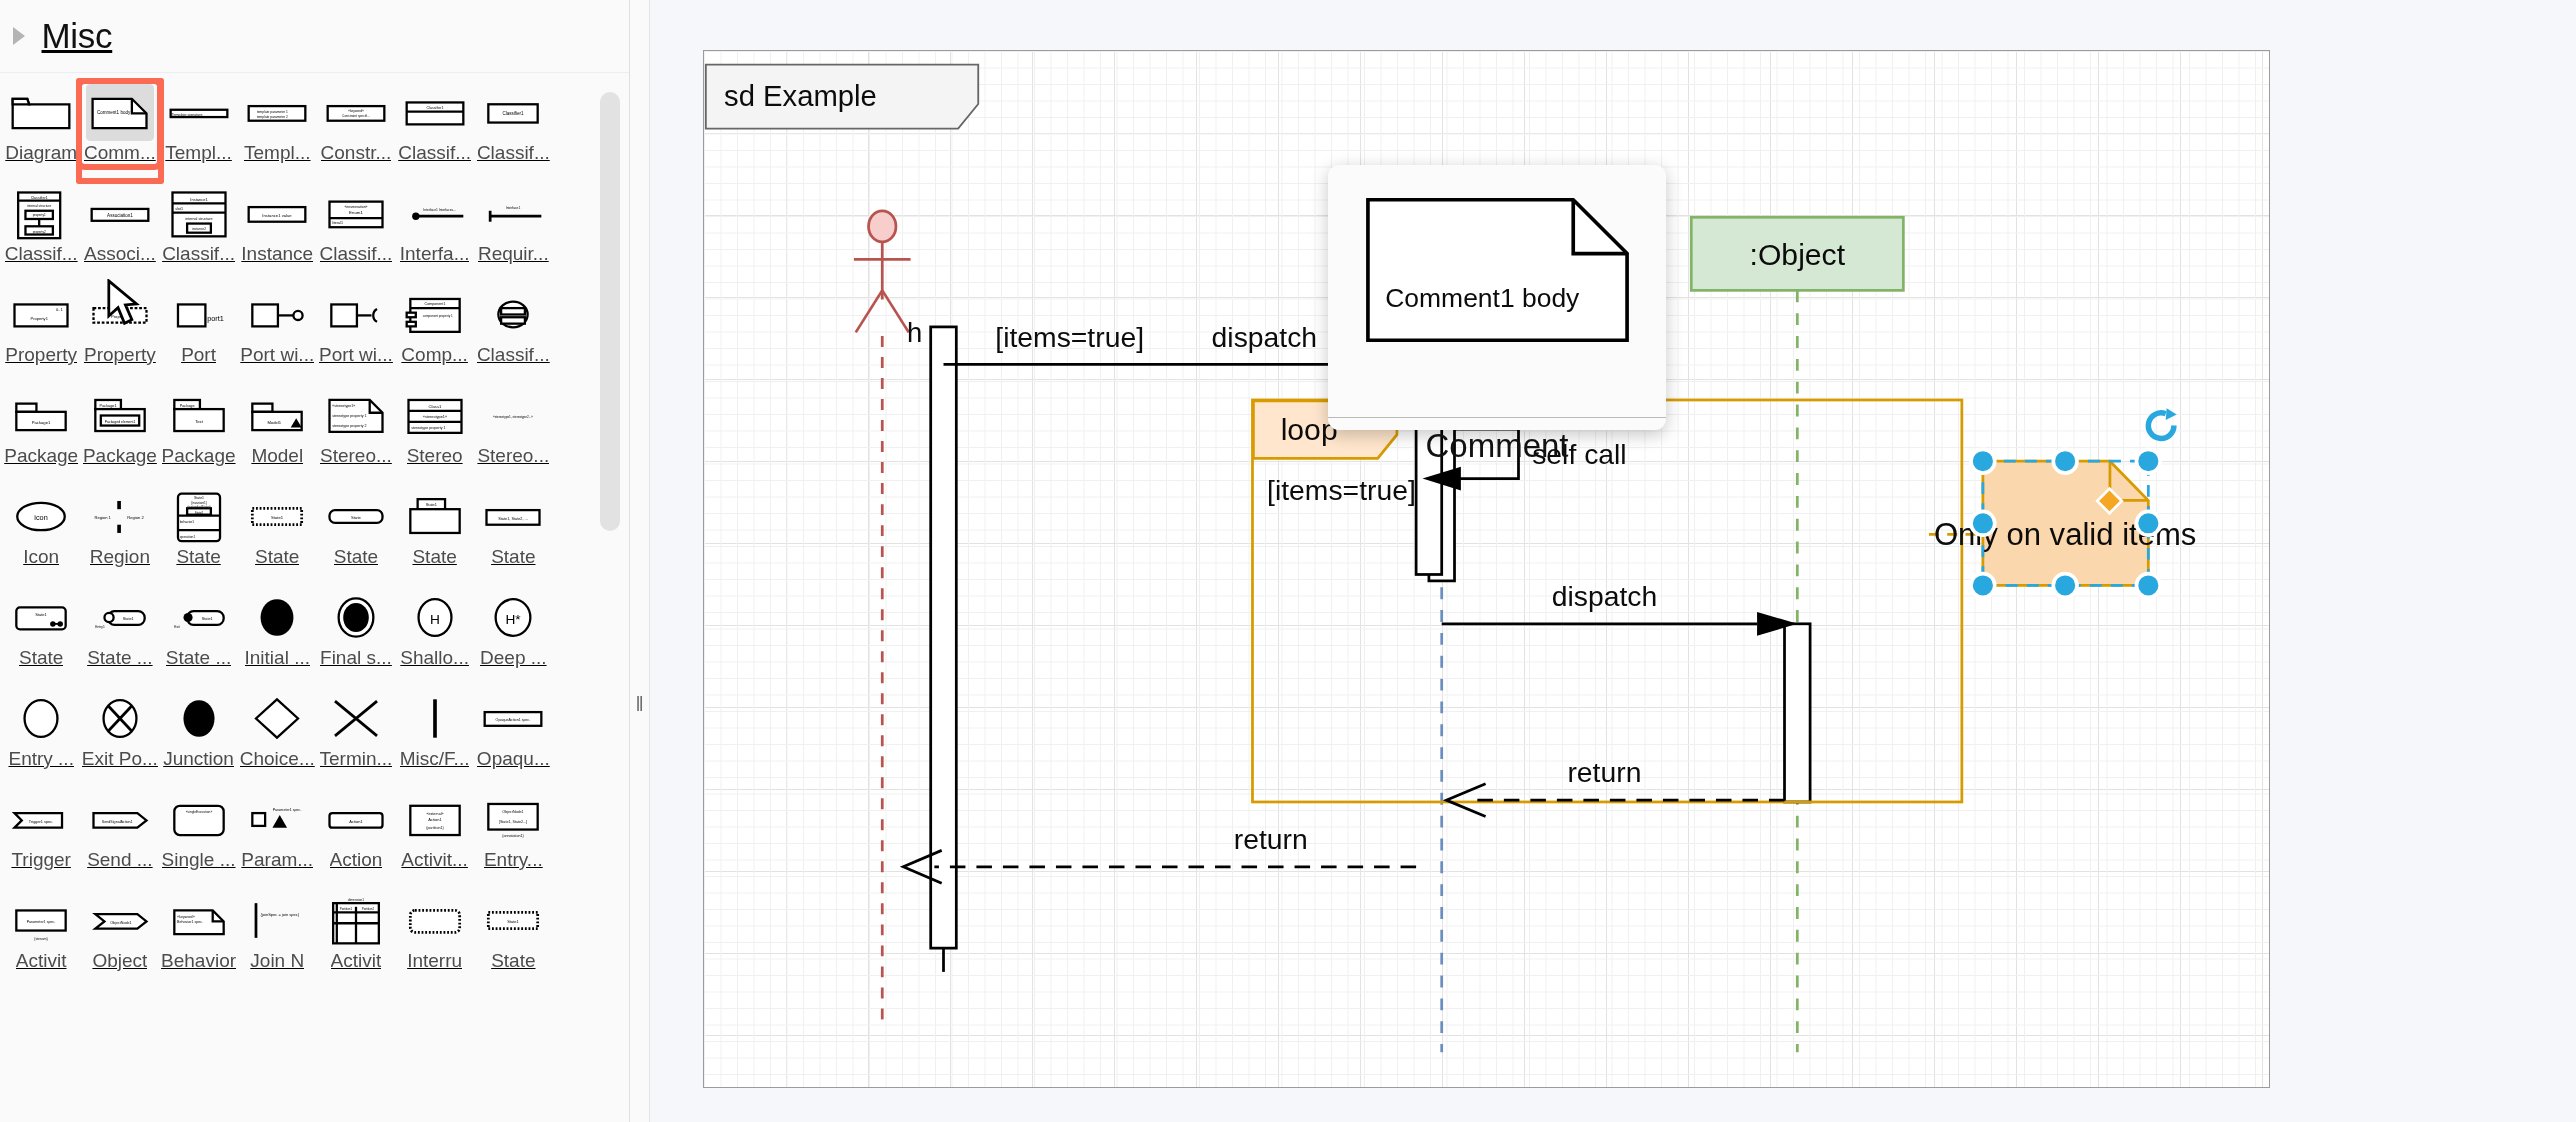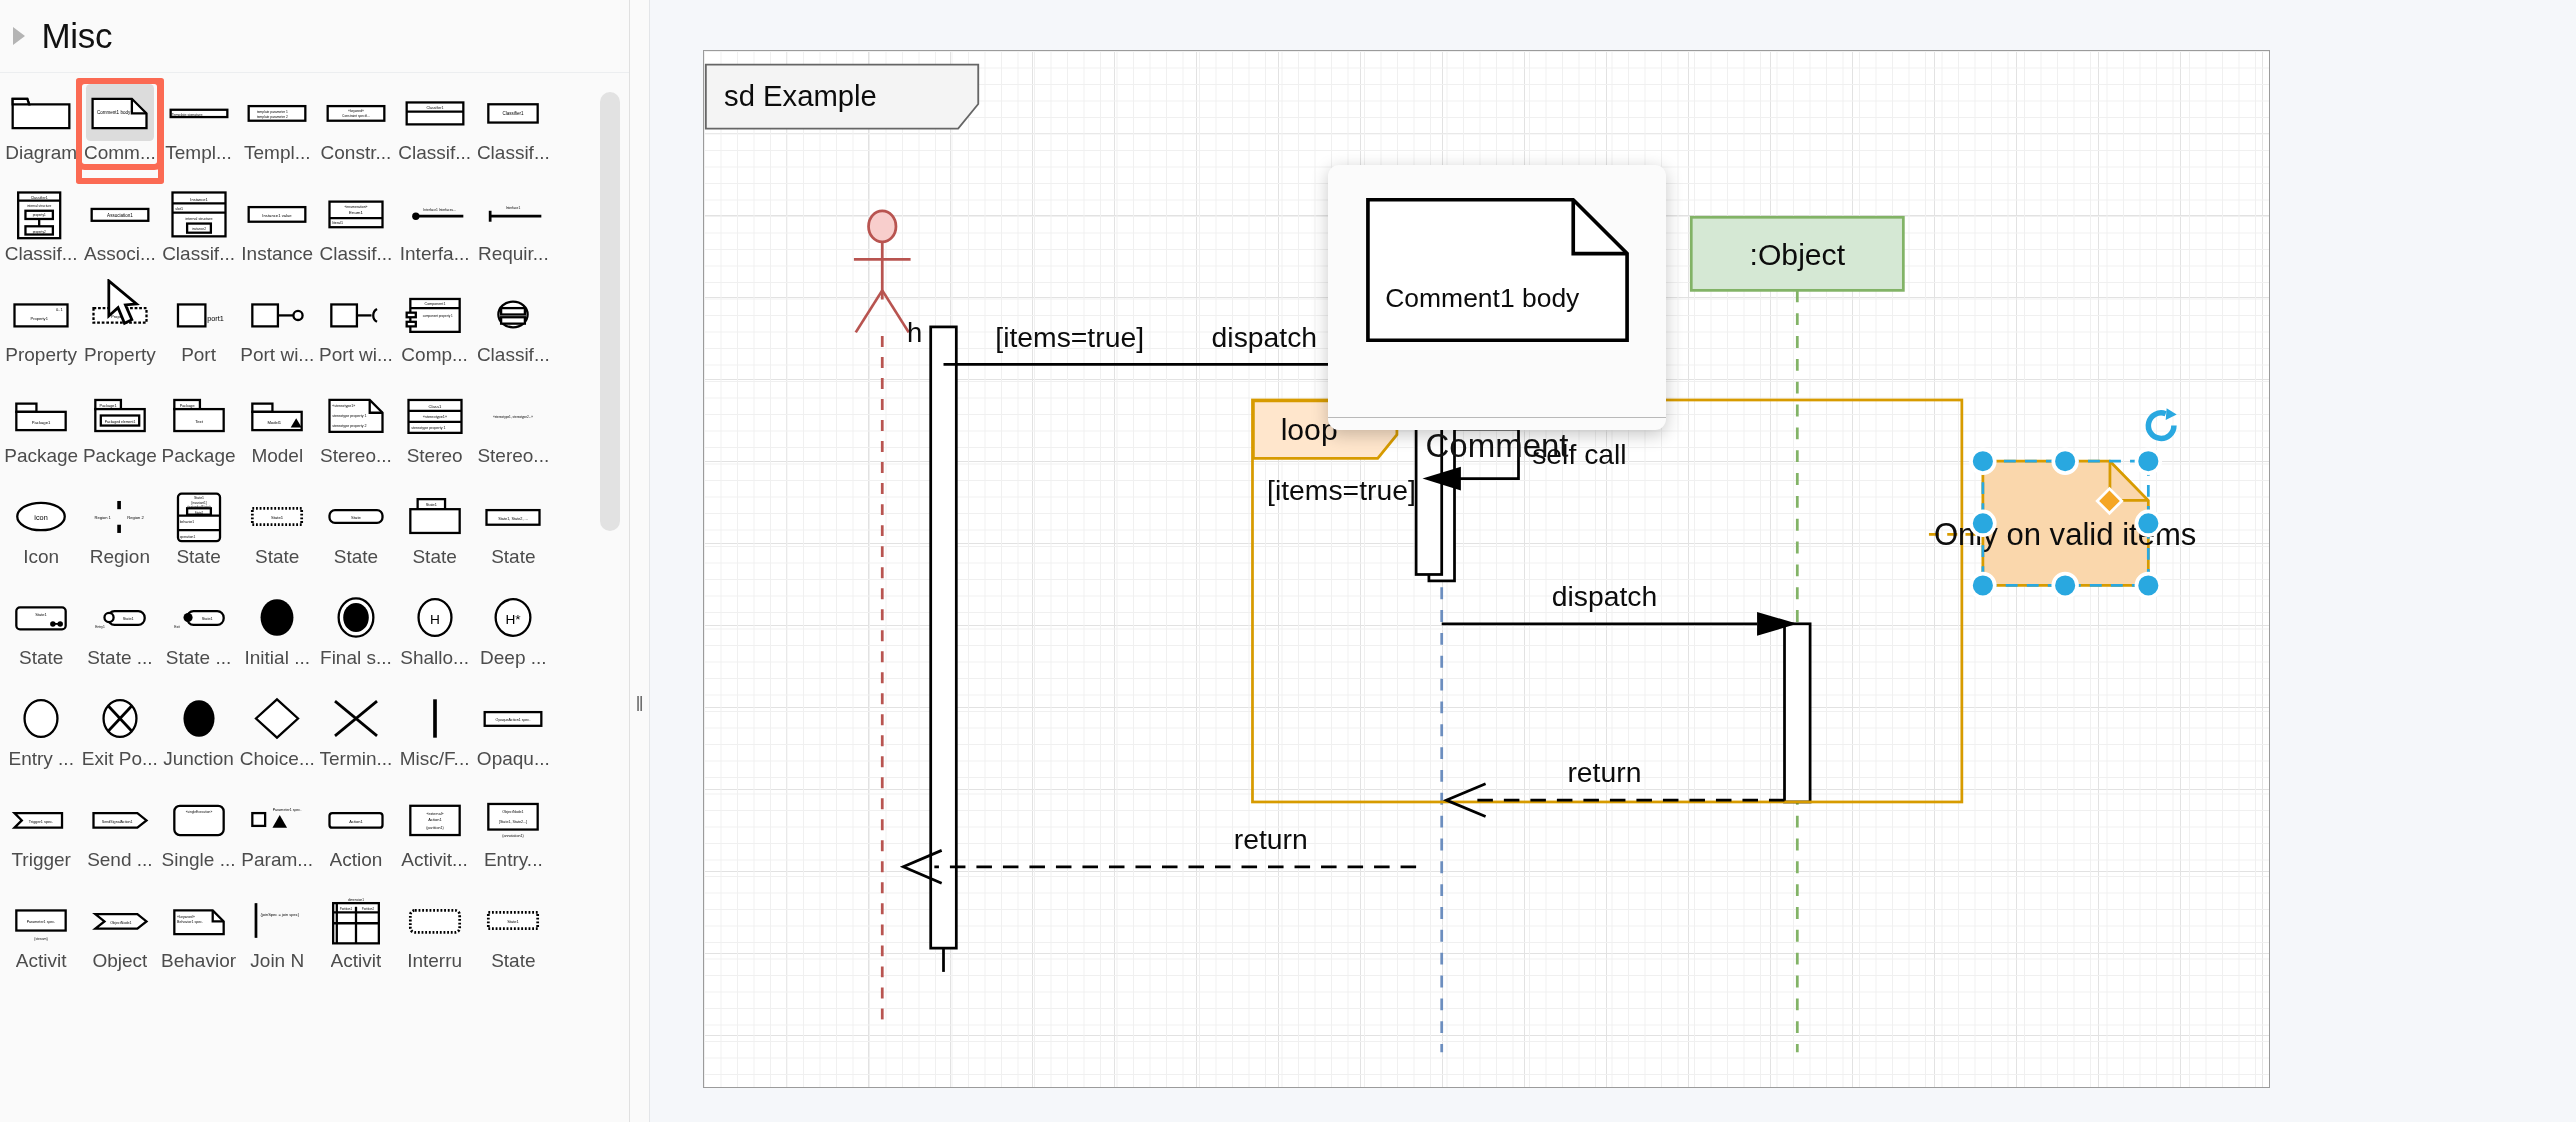--- a/index.html
+++ b/index.html
@@ -13,20 +13,21 @@
   #app { position: relative; width: 2576px; height: 1122px; display: flex; }
 
   
   #palette {
     position: relative;
     width: 630px; height: 1122px;
     background: #fafafa;
     border-right: 0.9px solid #e0e0e0;
     overflow: hidden;
     flex: 0 0 630px;
+    text-decoration: underline;
   }
   .section-head {
     position: relative;
     height: 73px;
     display: flex; align-items: center;
     padding-left: 13px;
     border-bottom: 0.9px solid #eceef0;
     background: #fafafa;
   }
   .tri {

